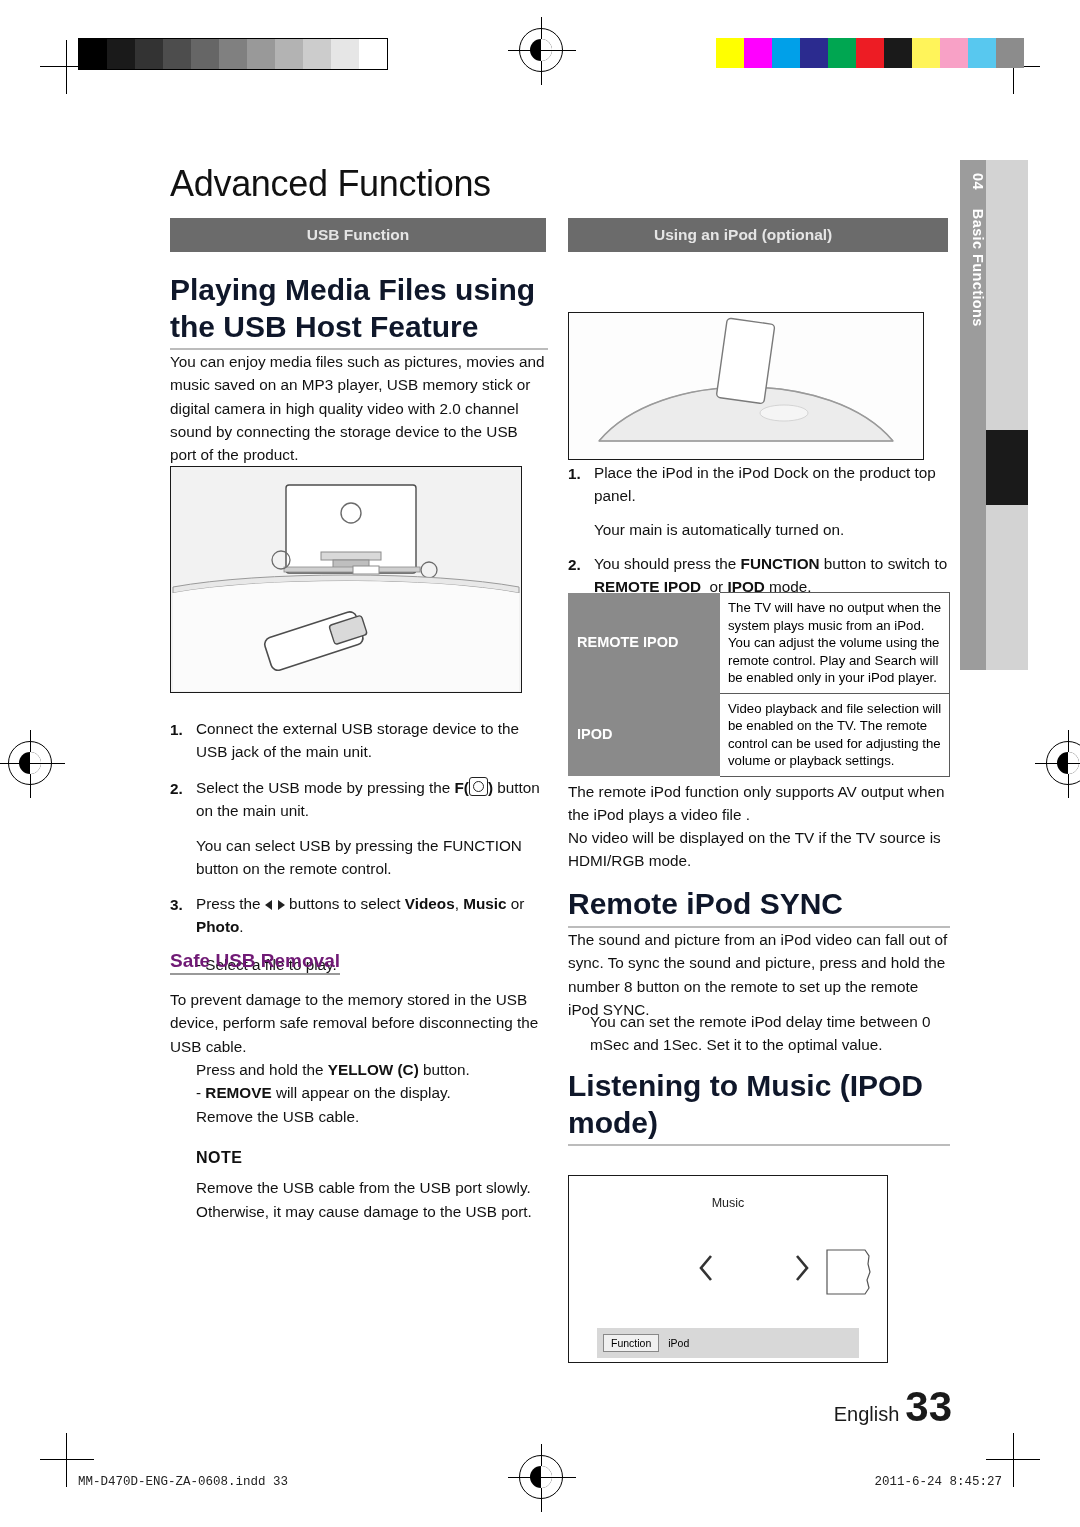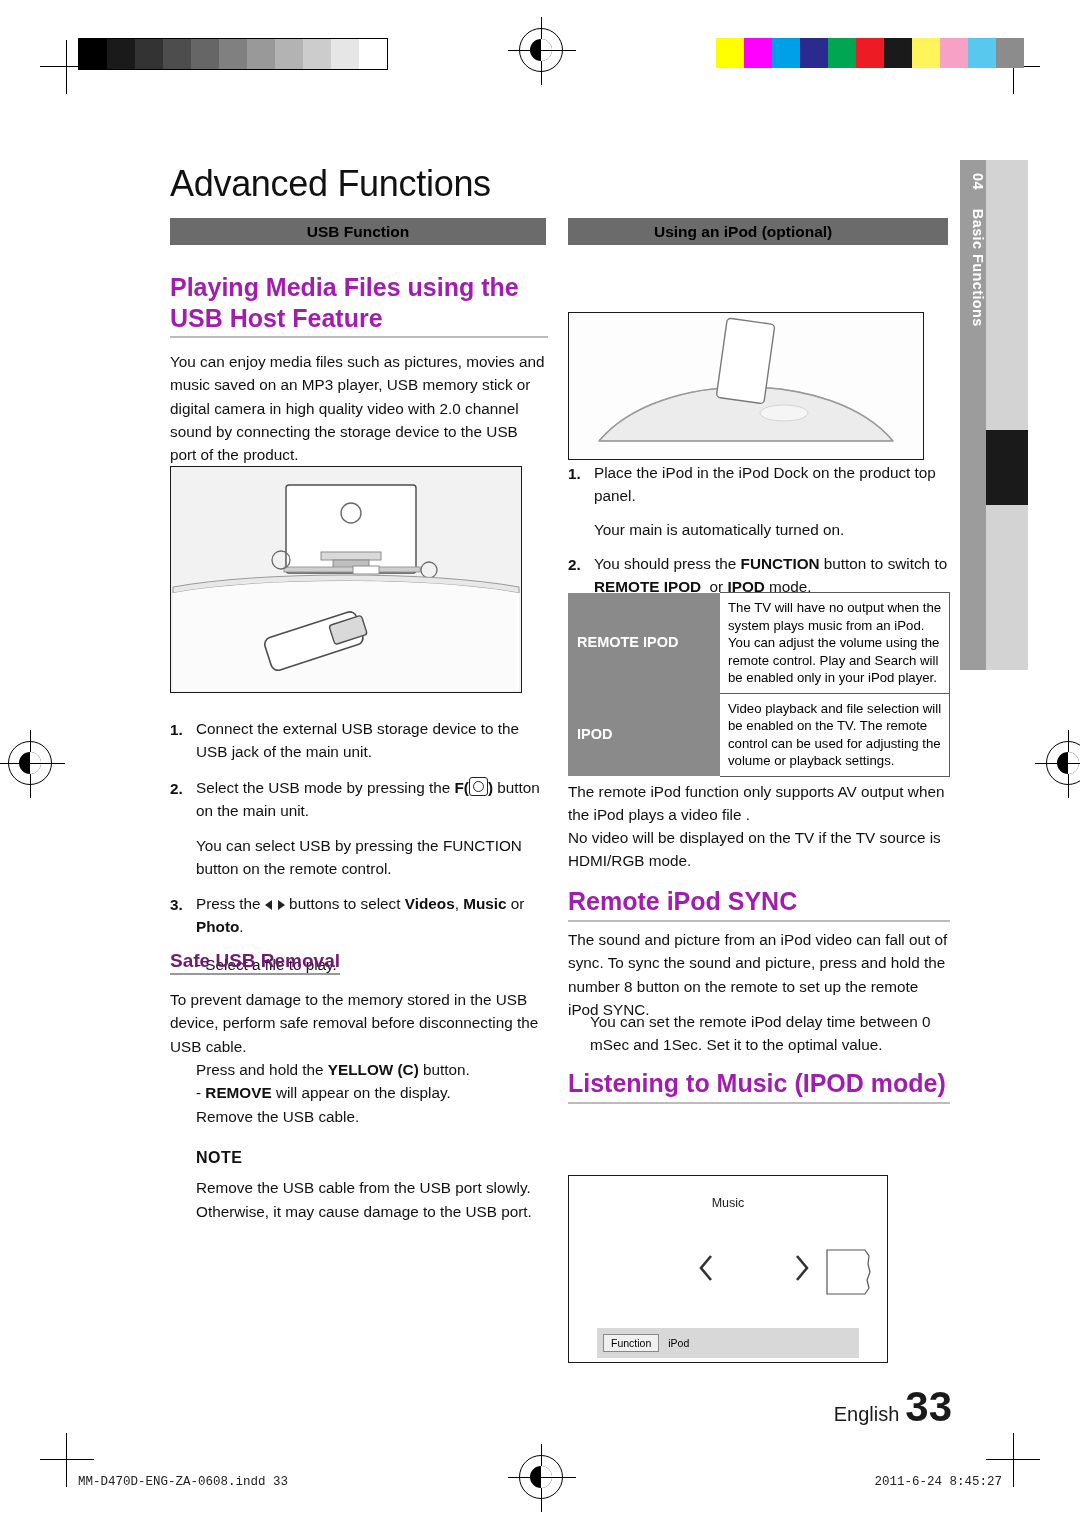--- a/index.html
+++ b/index.html
@@ -69,36 +69,36 @@
     position: absolute;
     left: 170px; top: 163px;
     font-size: 36px;
     font-weight: 400;
     letter-spacing: -0.3px;
     color: #111;
   }
 
   .section-bar {
     position: absolute;
-    height: 27px;
+    height: 34px;
     background: #6b6b6b;
-    color: #000000;
+    color: #e5e5e5;
     font-size: 15.5px;
     font-weight: bold;
     display: flex;
     align-items: center;
   }
   .section-bar.left { left: 170px; top: 218px; width: 376px; justify-content: center; }
   .section-bar.right { left: 568px; top: 218px; width: 380px; padding-left: 86px; box-sizing: border-box; }
 
   .h2 {
     position: absolute;
-    font-size: 25px;
+    font-size: 30px;
     font-weight: bold;
-    color: #a21caf;
+    color: #0f172a;
     line-height: 1.22;
   }
   .h2 .rule {
     display: block;
     border-bottom: 2px solid #bcbcbc;
     margin-top: 3px;
   }
 
   .h3 {
     font-size: 19px;

